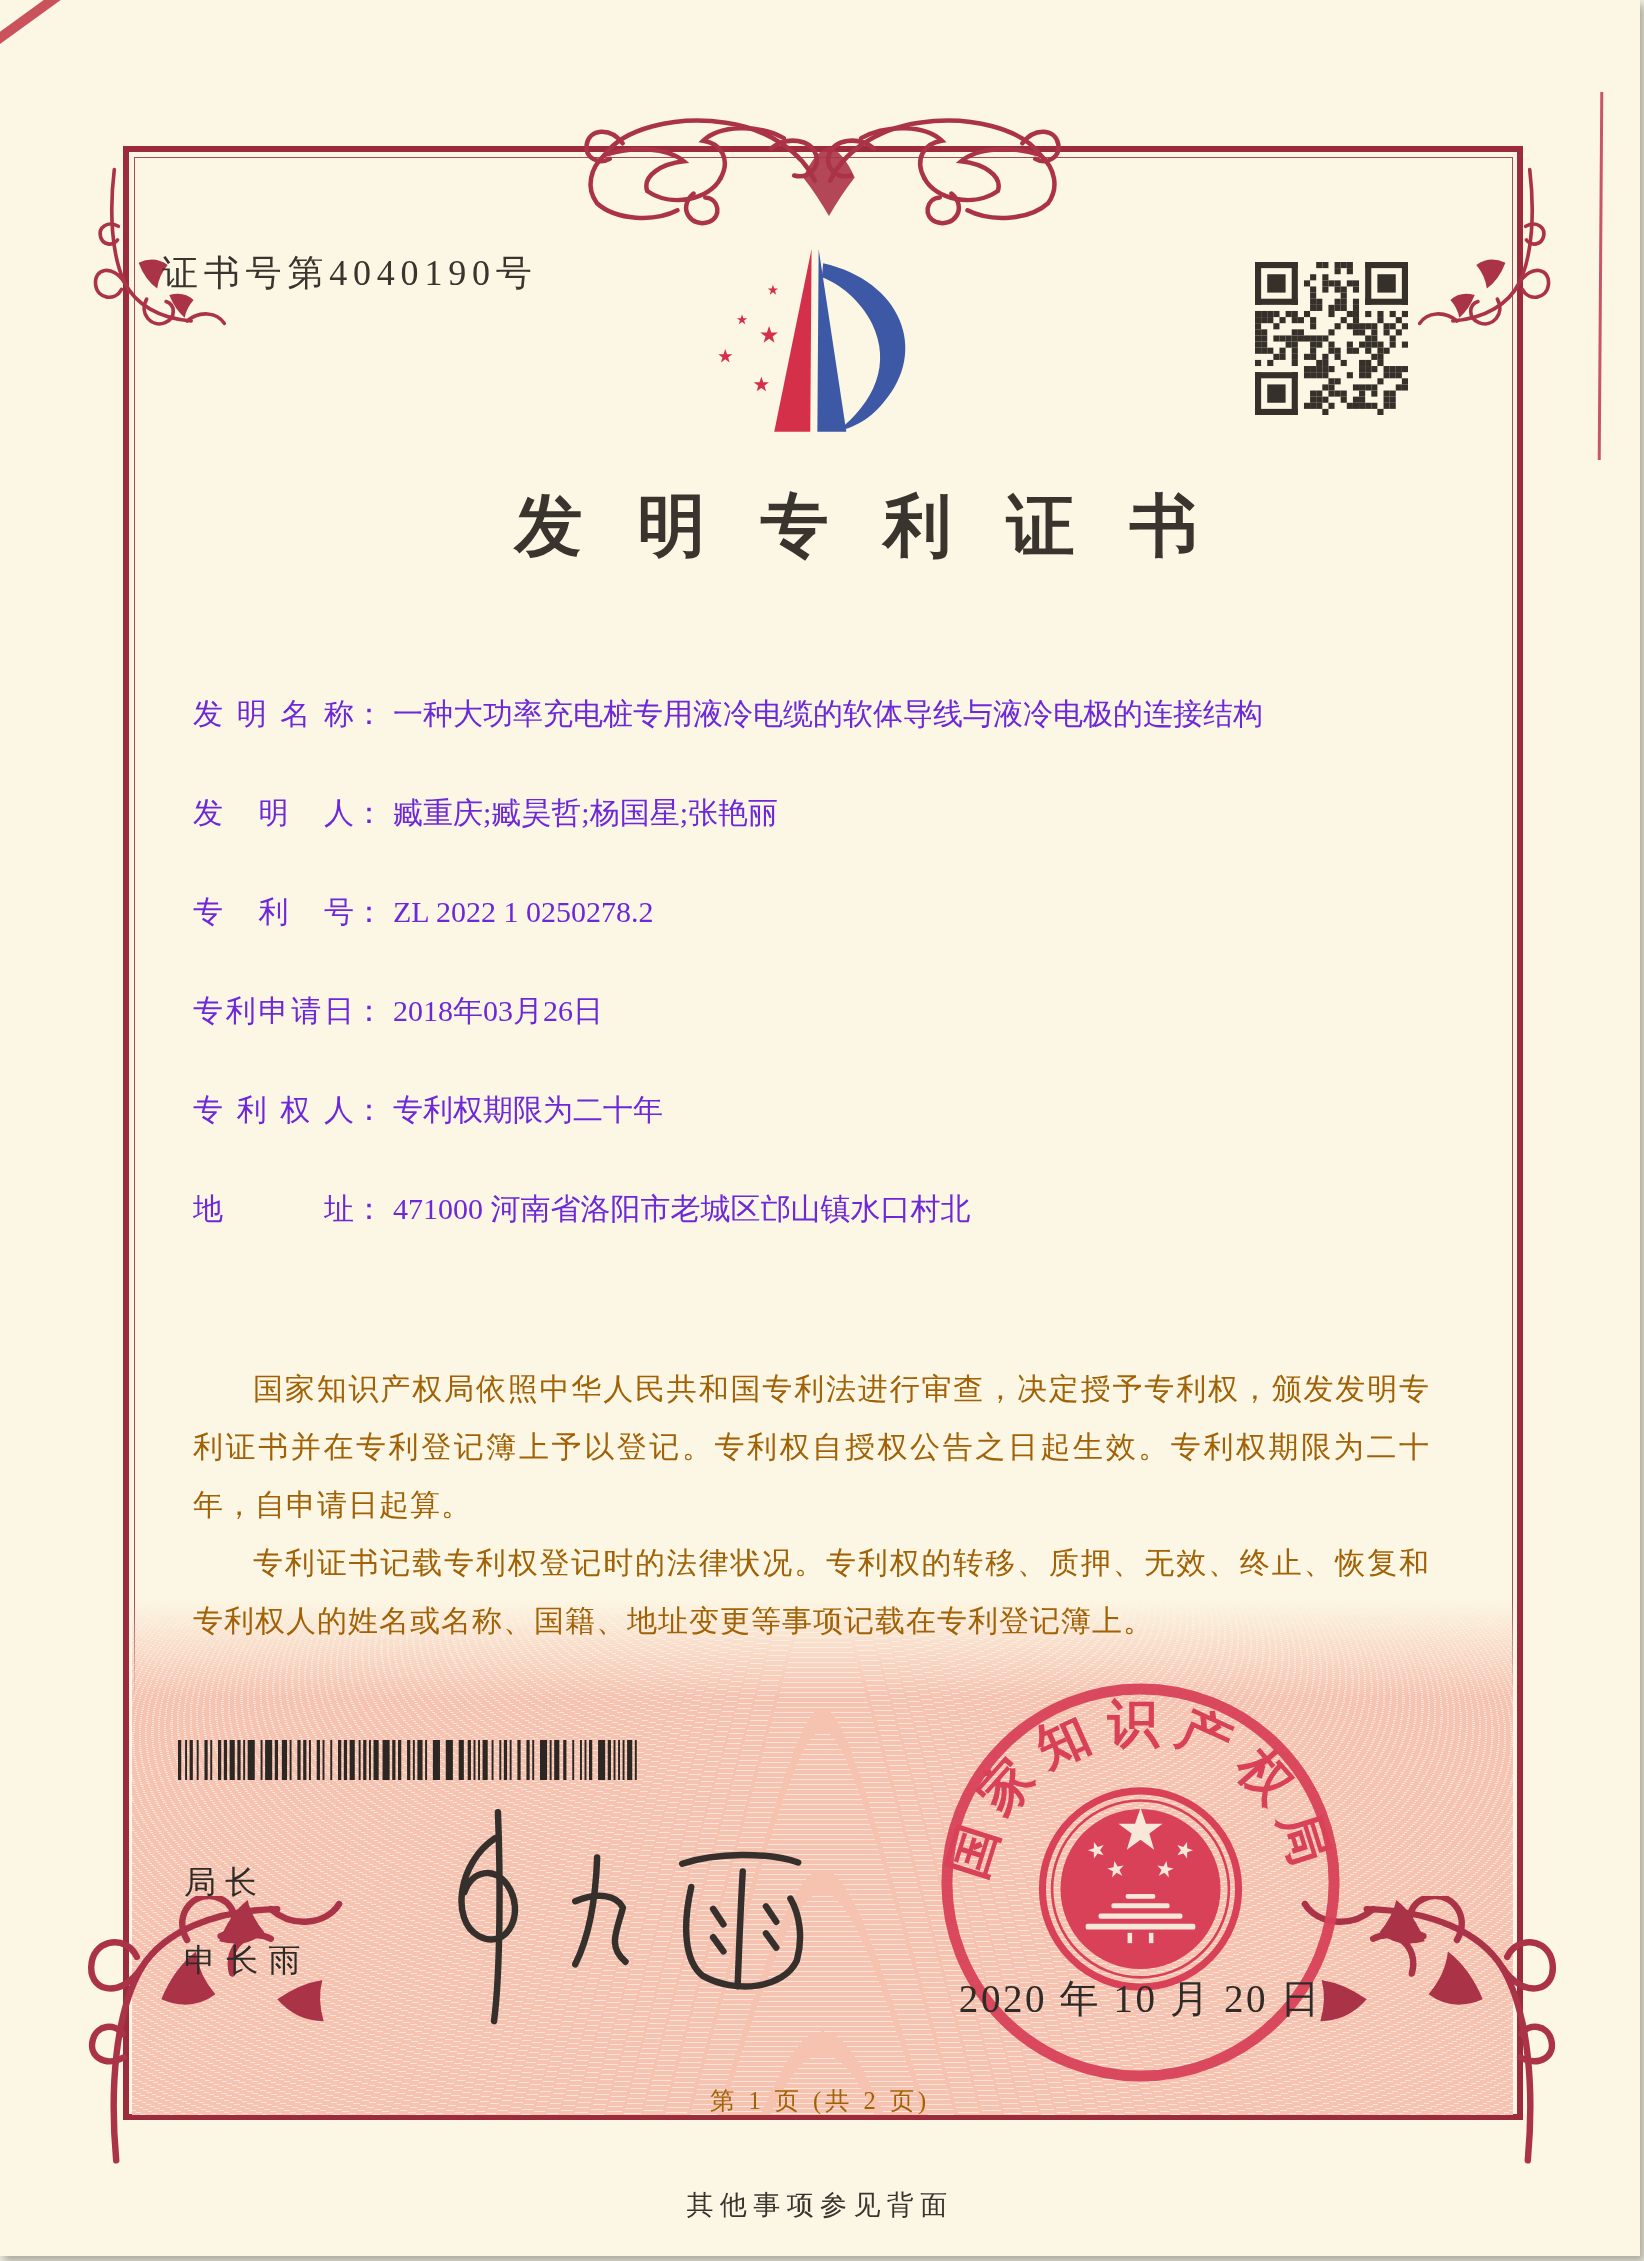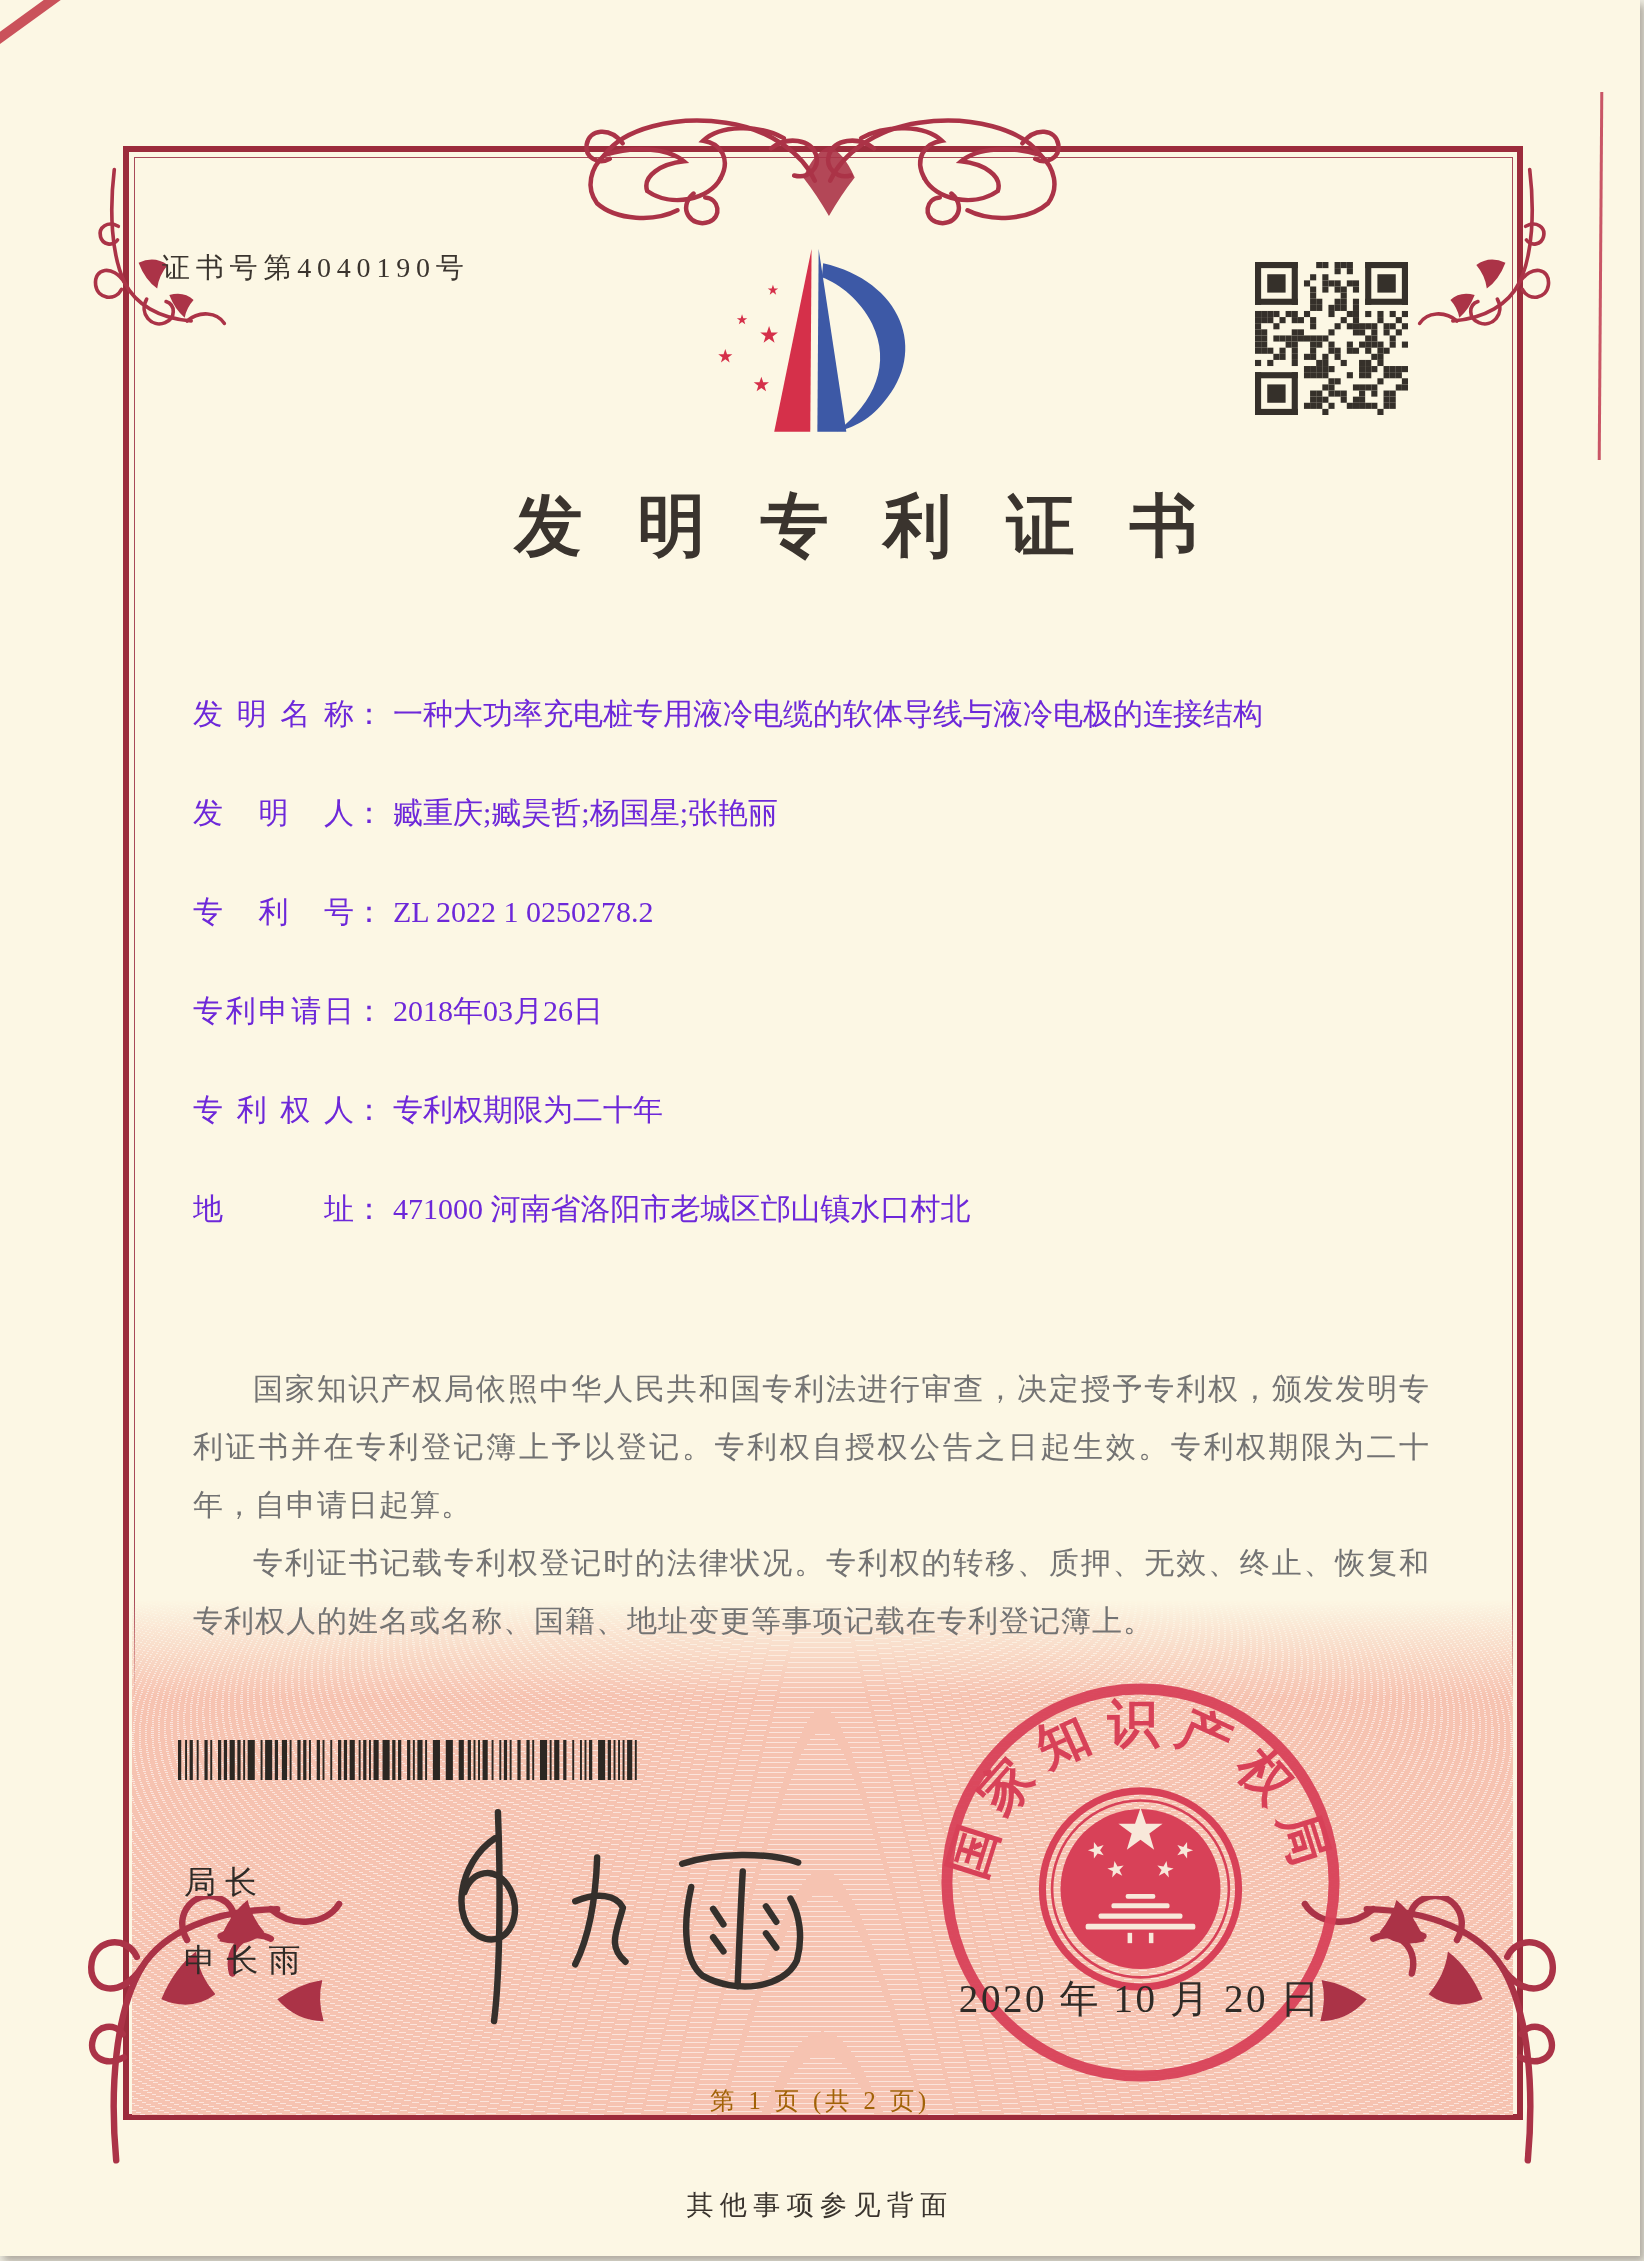--- a/index.html
+++ b/index.html
@@ -26,37 +26,37 @@
   
   .pink-zone{
     position:absolute;left:132px;top:1599px;width:1381px;height:516px;
     background-color:#f6c3b1;
     background-image:repeating-radial-gradient(1161px 277px at 50% -110px,
       rgba(255,255,255,0) 0 5.8px, rgba(255,255,255,.55) 5.8px 7px);
     -webkit-mask-image:linear-gradient(180deg,transparent 0,#000 97px);
     mask-image:linear-gradient(180deg,transparent 0,#000 97px);
   }
   .certno{
-    position:absolute;left:162px;top:249px;font-size:28px;letter-spacing:5.8px;color:#3a342e;
+    position:absolute;left:162px;top:249px;font-size:36px;letter-spacing:5.8px;color:#3a342e;
   }
   .logo{position:absolute;left:702px;top:240px;width:232px;height:206px;}
   .qr{position:absolute;left:1255px;top:262px;width:153px;height:153px;}
   .title{
     position:absolute;left:0;top:481px;width:100%;text-align:center;
     font-size:68px;font-weight:bold;letter-spacing:55px;text-indent:55px;color:#3a342e;padding-left:36px;
   }
   .fields{position:absolute;left:193px;top:694px;width:1244px;}
   .frow{font-size:30px;line-height:40px;margin-bottom:59px;white-space:nowrap;color:#6d28d9;}
   .flabel{display:inline-block;width:161px;text-align:justify;text-align-last:justify;vertical-align:bottom;}
   .fval{margin-left:9px;}
   .gpair2{margin-left:134px;}
   .paras{position:absolute;left:193px;top:1360px;width:1237px;}
   .paras p{
     margin:0;font-size:30px;line-height:58px;text-indent:2em;text-align:justify;
-    letter-spacing:1px;color:#737373;
+    letter-spacing:1px;color:#a16207;
   }
   .barcode{position:absolute;left:178px;top:1740px;width:462px;height:40px;}
   .director{position:absolute;left:184px;top:1861px;font-size:32px;color:#2f2b27;}
   .director .row1{letter-spacing:9px;}
   .director .row2{margin-top:34px;letter-spacing:10.3px;}
   .signature{position:absolute;left:400px;top:1798px;width:451px;height:245px;}
   .seal{position:absolute;left:934px;top:1676px;width:413px;height:413px;}
   .seal-date{
     position:absolute;left:934px;top:1972px;width:413px;text-align:center;
     font-size:39px;letter-spacing:2.6px;color:#2f2b27;

